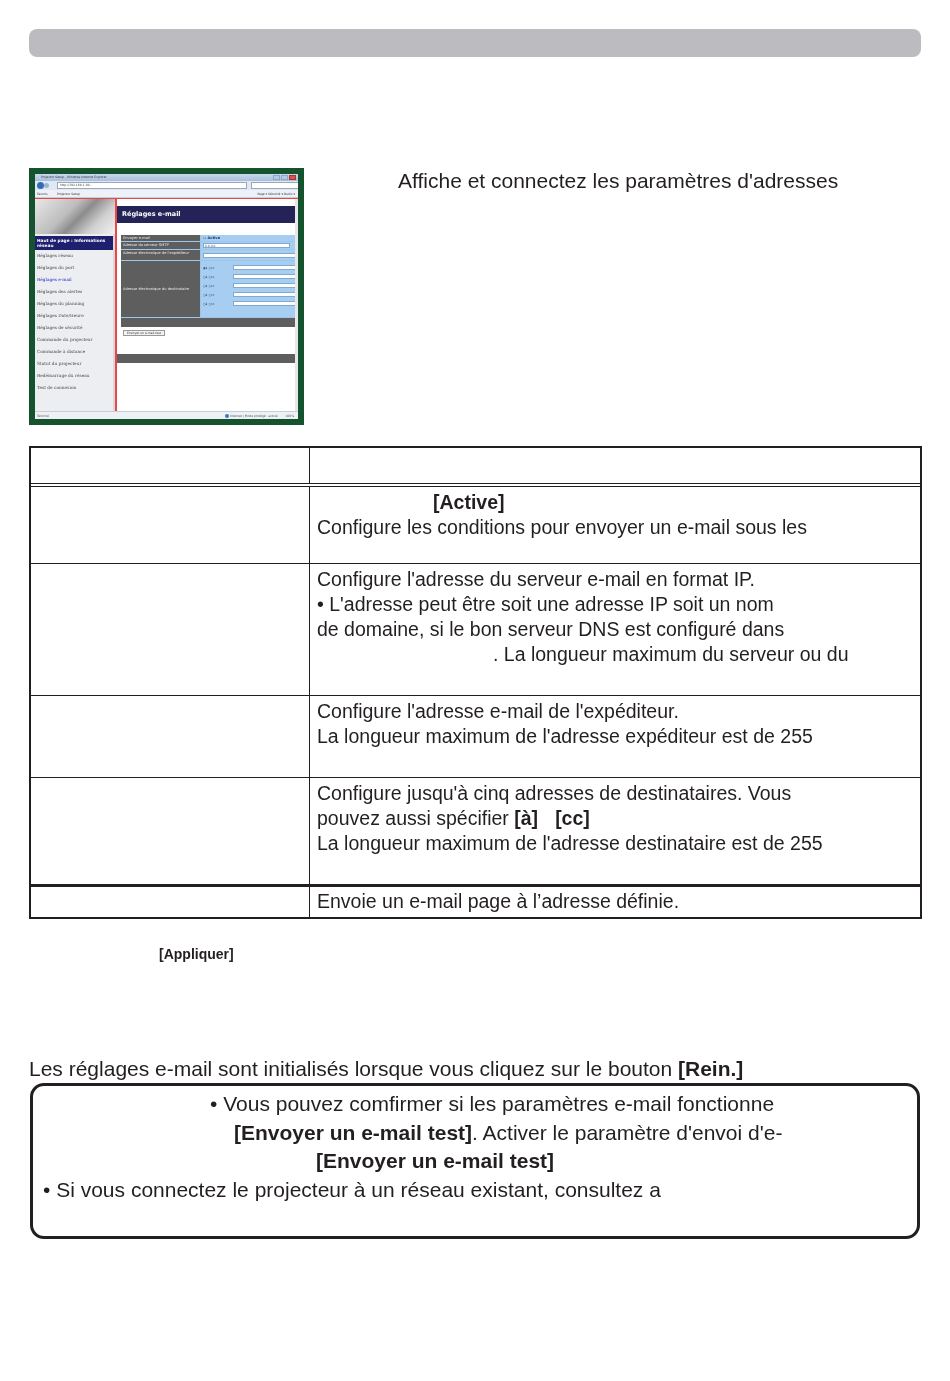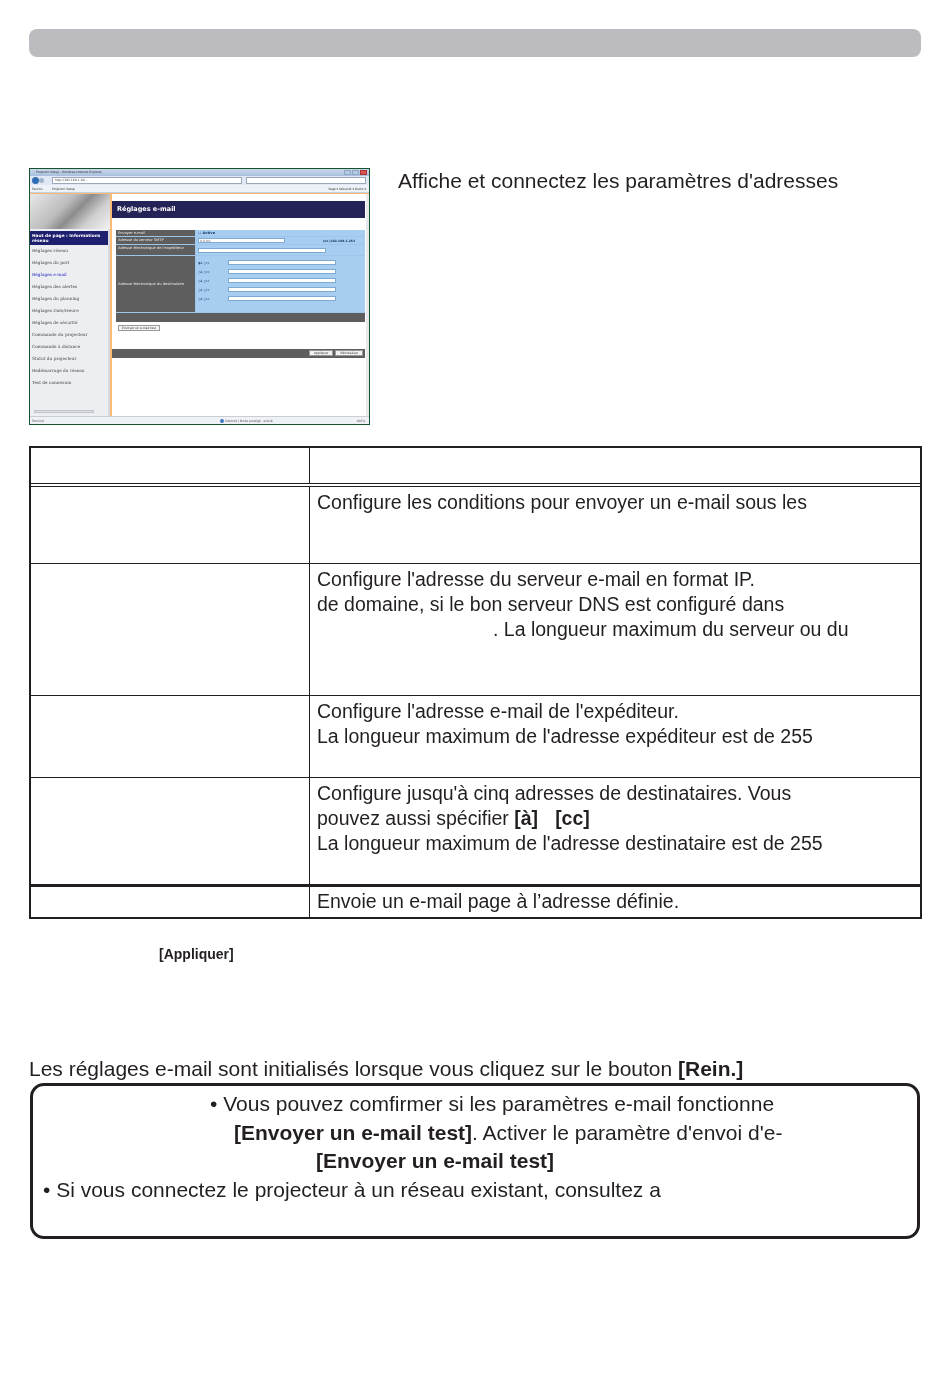--- a/index.html
+++ b/index.html
@@ -2,21 +2,21 @@
 <html><head>
   <meta charset="utf-8">
   <style>
     * { box-sizing: border-box; margin: 0; padding: 0; }
     html, body { width: 950px; height: 1381px; background: #ffffff; overflow: hidden; }
     body { position: relative; font-family: "Liberation Sans", sans-serif; color: #231f20; }
 
     .header-bar { position: absolute; left: 29px; top: 29px; width: 892px; height: 28px; background: #bcbcc0; border-radius: 8px; }
 
     
-    .thumb { position: absolute; left: 29px; top: 168px; width: 341px; height: 257px; background: #fdba74; border: 1px solid #14532d; overflow: hidden; font-family: "DejaVu Sans", sans-serif; }
+    .thumb { position: absolute; left: 29px; top: 168px; width: 275px; height: 257px; background: #ef4444; border: 6px solid #14532d; overflow: hidden; font-family: "DejaVu Sans", sans-serif; }
     .t-titlebar { position: absolute; left: 0; top: 0; width: 100%; height: 7px; background: linear-gradient(#c9d8ec, #a8bfdc); }
     .t-titlebar .t-title { position: absolute; left: 6px; top: 0; font-size: 3px; color: #333; line-height: 7px; }
     .t-winbtns { position: absolute; right: 2px; top: 1px; height: 5px; display: flex; gap: 1px; }
     .t-winbtns span { width: 7px; height: 5px; background: #b7c9e2; border: 1px solid #8ea6c6; }
     .t-winbtns span.close { background: #d9534f; border-color: #a33; }
     .t-addrbar { position: absolute; left: 0; top: 7px; width: 100%; height: 9px; background: #dfe8f4; }
     .t-nav { position: absolute; left: 2px; top: 1px; width: 14px; height: 7px; }
     .t-nav .b1 { position: absolute; left: 0; top: 0; width: 7px; height: 7px; border-radius: 50%; background: #2f6db5; }
     .t-nav .b2 { position: absolute; left: 7px; top: 1px; width: 5px; height: 5px; border-radius: 50%; background: #9fb4cc; }
     .t-url { position: absolute; left: 22px; top: 1px; width: 190px; height: 7px; background: #fff; border: 1px solid #9aa8b8; font-size: 3px; line-height: 5px; padding-left: 2px; color: #444; }
@@ -191,27 +191,29 @@
 <div class="intro">Affiche et connectez les paramètres d'adresses</div>
 
 <div class="table">
   <div class="tr" style="height:35px">
     <div class="tc1"></div>
     <div class="tc2"></div>
   </div>
   <div class="tr after-head" style="height:80px">
     <div class="tc1"></div>
     <div class="tc2">
+      <span class="line" style="padding-left:116px"><b>[Active]</b></span>
       <span class="line">Configure les conditions pour envoyer un e-mail sous les</span>
     </div>
   </div>
   <div class="tr" style="height:132px">
     <div class="tc1"></div>
     <div class="tc2">
       <span class="line">Configure l'adresse du serveur e-mail en format IP.</span>
+      <span class="line">• L'adresse peut être soit une adresse IP soit un nom</span>
       <span class="line">de domaine, si le bon serveur DNS est configuré dans</span>
       <span class="line" style="padding-left:176px">. La longueur maximum du serveur ou du</span>
     </div>
   </div>
   <div class="tr" style="height:82px">
     <div class="tc1"></div>
     <div class="tc2">
       <span class="line">Configure l'adresse e-mail de l'expéditeur.</span>
       <span class="line">La longueur maximum de l'adresse expéditeur est de 255</span>
     </div>

